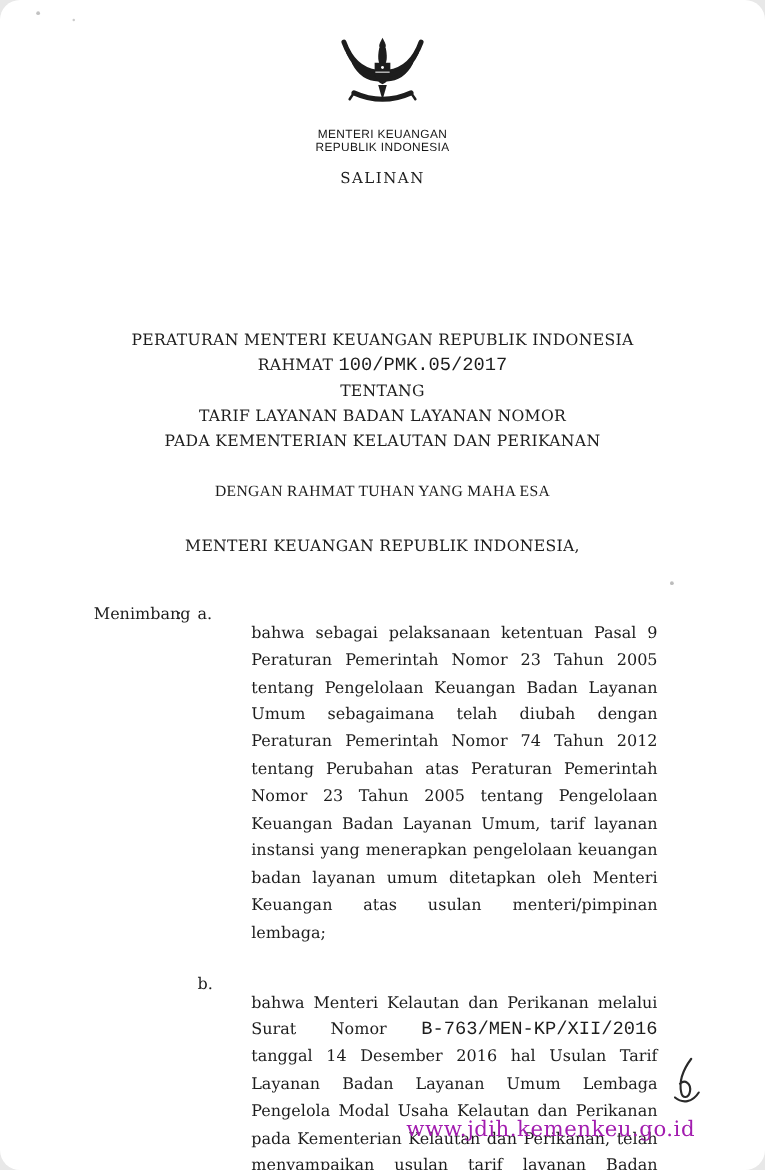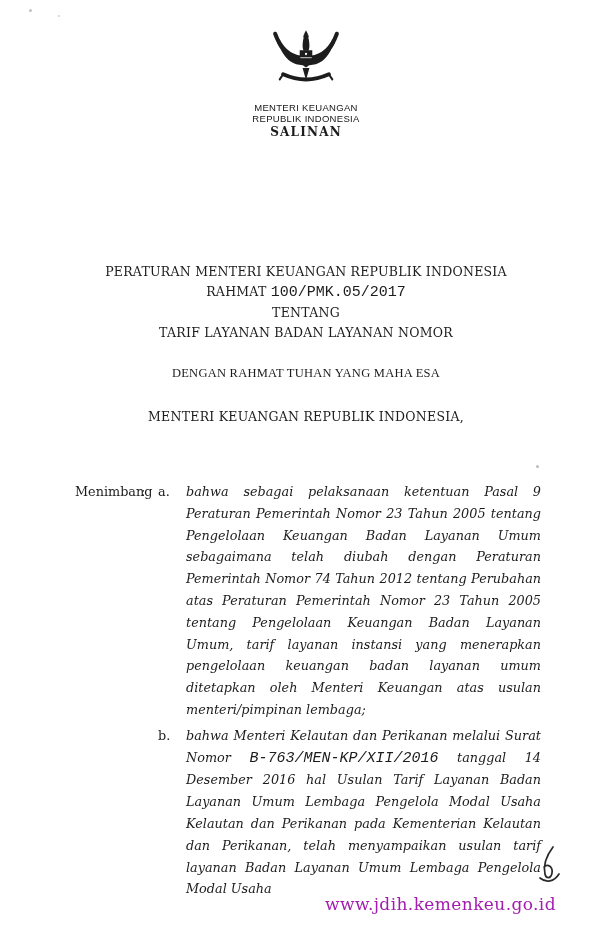--- a/index.html
+++ b/index.html
@@ -4,30 +4,31 @@
 <style>
   html,body{margin:0;padding:0;background:#e8e8e8;}
   .page{
     position:relative;
     width:612px;height:936px;
     margin:0 auto;
     background:#ffffff;
     font-family:"DejaVu Serif","Liberation Serif",serif;
     color:#1c1c1c;
     overflow:hidden;
+    border-radius:16px;
   }
   
   .letterhead{position:absolute;top:13px;left:0;right:0;text-align:center;}
   .emblem{display:block;margin:0 auto 3px auto;}
   .ministry-lines{
     font-family:"Liberation Sans",sans-serif;
     font-size:9.5px;line-height:11px;letter-spacing:.3px;color:#161616;
   }
   .copy-label{
-    margin-top:1px;font-size:12px;font-weight:bold;letter-spacing:1.2px;
+    margin-top:11px;font-size:12px;font-weight:normal;letter-spacing:1.2px;
   }
   
   .title-block{
     position:absolute;top:230px;left:0;right:0;text-align:center;
     font-size:12.5px;line-height:20px;letter-spacing:.25px;margin-top:32px;
   }
   .mono-ref{
     font-family:"Liberation Mono","DejaVu Sans Mono",monospace;
     font-size:15px;letter-spacing:0;white-space:nowrap;
   }
@@ -38,21 +39,21 @@
     position:absolute;top:481px;left:75px;right:71px;
     font-size:12.8px;line-height:21.8px;
     display:flex;align-items:flex-start;
   }
   .menimbang-label{width:66px;flex:0 0 66px;}
   .menimbang-colon{width:17px;flex:0 0 17px;}
   .menimbang-items{flex:1;}
   .menimbang-item{display:flex;align-items:flex-start;}
   .menimbang-item + .menimbang-item{margin-top:4px;}
   .item-marker{width:28px;flex:0 0 28px;}
-  .item-text{flex:1;margin:0;text-align:justify;font-style:italic;}
+  .item-text{flex:1;margin:15px;text-align:justify;}
   
   .paraph{position:absolute;left:537px;top:845px;}
   .dot{position:absolute;border-radius:50%;background:#8f8f8f;}
   .dot-a{width:3px;height:3px;left:29px;top:9px;opacity:.55;}
   .dot-b{width:2px;height:2px;left:58px;top:15px;opacity:.45;}
   .dot-c{width:3px;height:3px;left:536px;top:465px;opacity:.6;}
   
   .footer-url{
     position:absolute;top:894px;right:56px;
     font-size:17px;letter-spacing:.4px;
@@ -108,20 +109,21 @@
   </div>
 
   <div class="title-block">
     <div>PERATURAN MENTERI KEUANGAN REPUBLIK INDONESIA</div>
     <div>
       <span>RAHMAT</span>
       <span class="mono-ref">100/PMK.05/2017</span>
     </div>
     <div>TENTANG</div>
     <div>TARIF LAYANAN BADAN LAYANAN NOMOR</div>
+    <div>PADA KEMENTERIAN KELAUTAN DAN PERIKANAN</div>
     <div class="invocation">DENGAN RAHMAT TUHAN YANG MAHA ESA</div>
     <div class="authority">MENTERI KEUANGAN REPUBLIK INDONESIA,</div>
   </div>
 
   <div class="preamble">
     <div class="menimbang-label">Menimbang</div>
     <div class="menimbang-colon">:</div>
     <div class="menimbang-items">
 
       <div class="menimbang-item">

